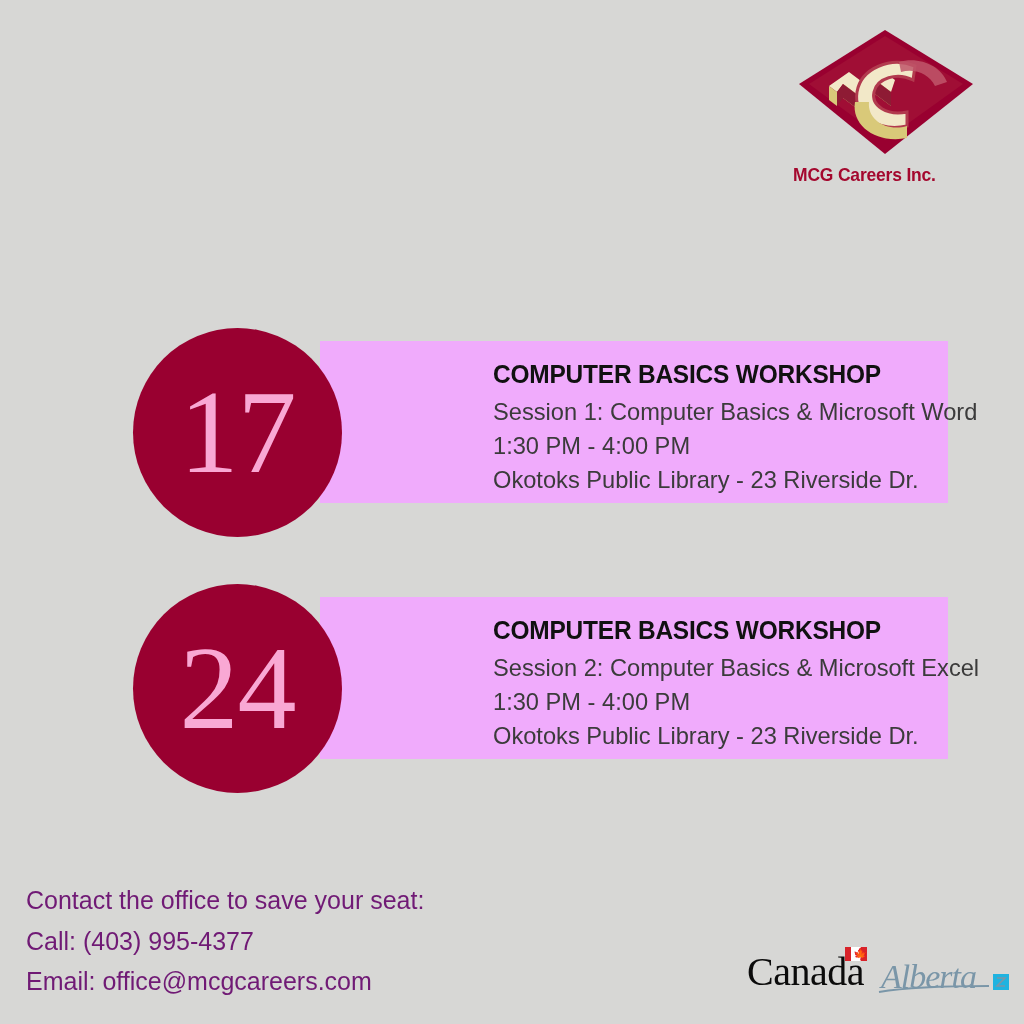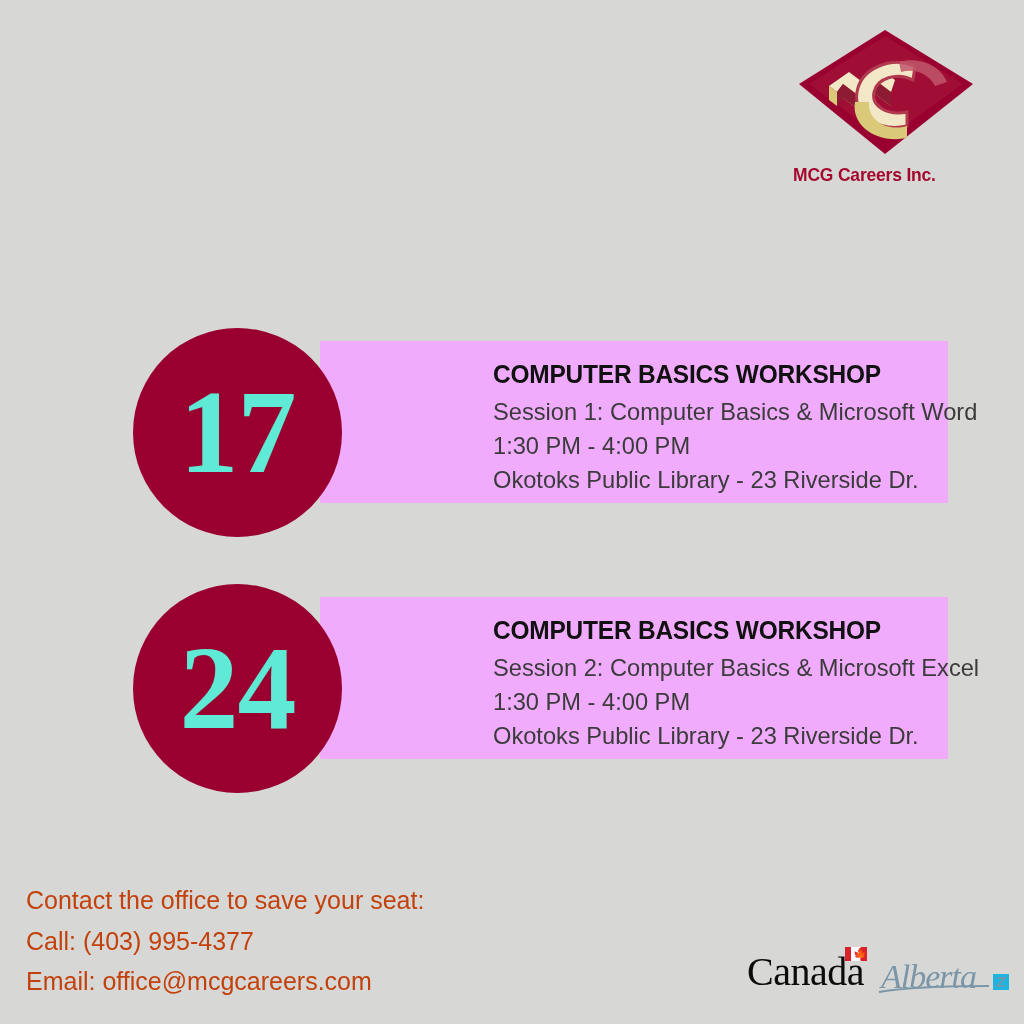--- a/index.html
+++ b/index.html
@@ -86,26 +86,26 @@
   }
 
   .event-day {
     position: absolute;
     left: 0;
     top: 0;
     width: 209px;
     height: 209px;
     border-radius: 50%;
     background: #990030;
-    color: #5eead4;
+    color: #f9a8d4;
     display: flex;
     align-items: center;
     justify-content: center;
     font-family: "Liberation Serif", serif;
-    font-weight: bold;
+    font-weight: normal;
     font-size: 118px;
     line-height: 1;
     letter-spacing: -1px;
     z-index: 2;
   }
 
   .event-title {
     font-family: "Liberation Sans", sans-serif;
     font-weight: bold;
     font-size: 26px;
@@ -129,21 +129,21 @@
   
   .contact {
     position: absolute;
     left: 26px;
     top: 880px;
     width: 660px;
   }
   .contact-line {
     font-family: "Liberation Sans", sans-serif;
     font-size: 25px;
-    color: #c2410c;
+    color: #701a75;
     line-height: 1.62;
     white-space: nowrap;
   }
 
   
   .gov-logos {
     position: absolute;
     left: 725px;
     top: 948px;
     width: 290px;

